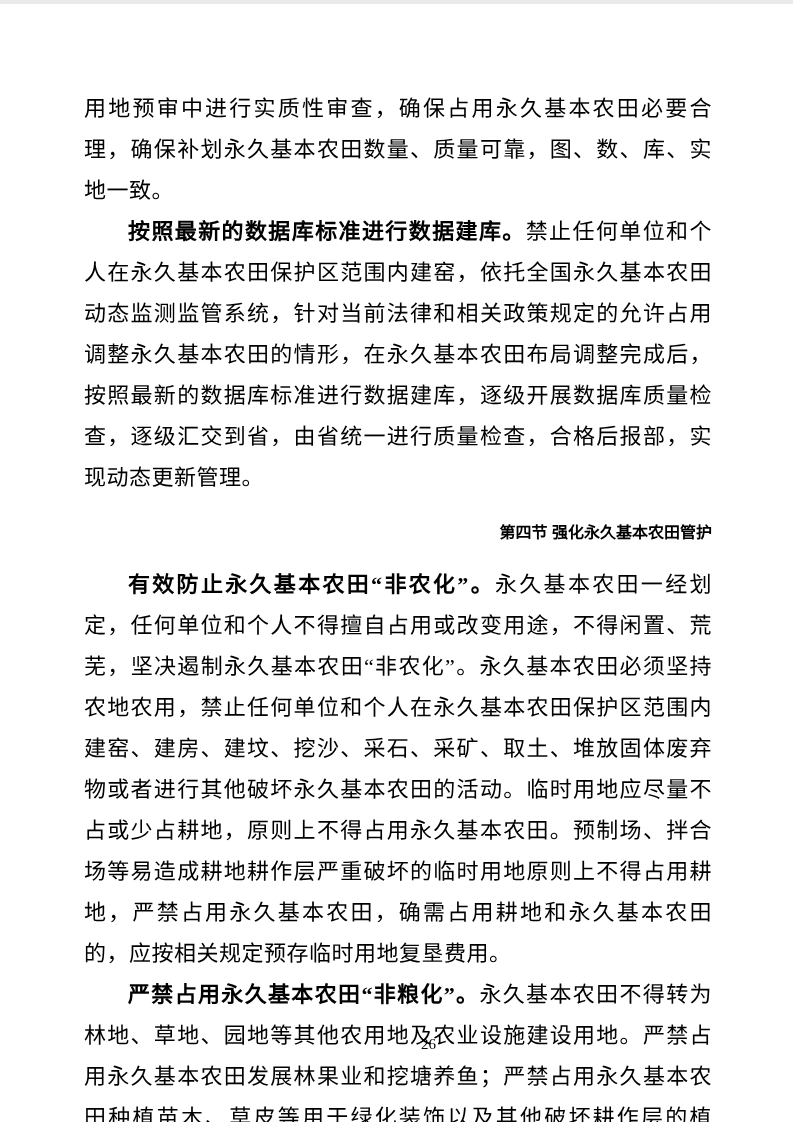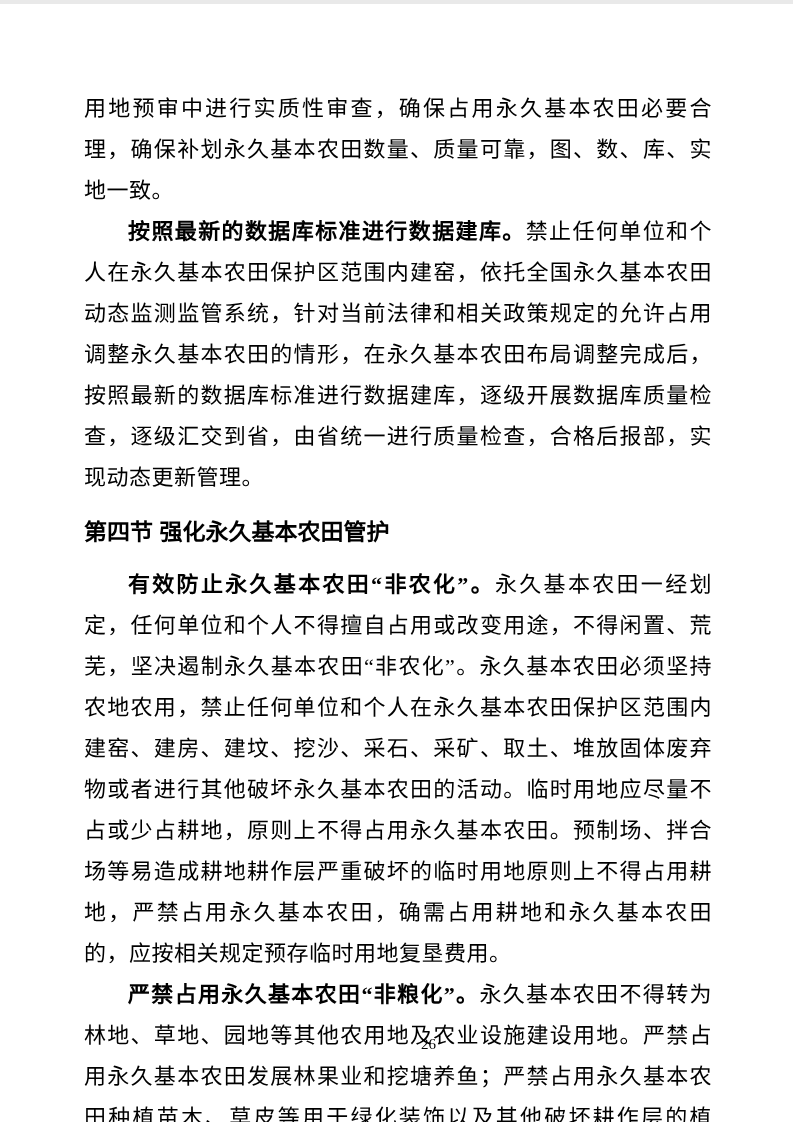--- a/index.html
+++ b/index.html
@@ -35,23 +35,23 @@
   .para.no-indent {
     text-indent: 0;
   }
   .lead {
     font-weight: bold;
   }
   .section-heading {
     margin: 14px 0 11px 0;
     font-family: "Liberation Sans", "DejaVu Sans", sans-serif;
     font-weight: bold;
-    font-size: 23px;
+    font-size: 16px;
     line-height: 41px;
-    text-align: left;
+    text-align: right;
     text-indent: 0;
   }
   .page-number {
     position: absolute;
     left: 0;
     top: 1030px;
     width: 100%;
     text-align: center;
     font-size: 15px;
     font-weight: normal;

